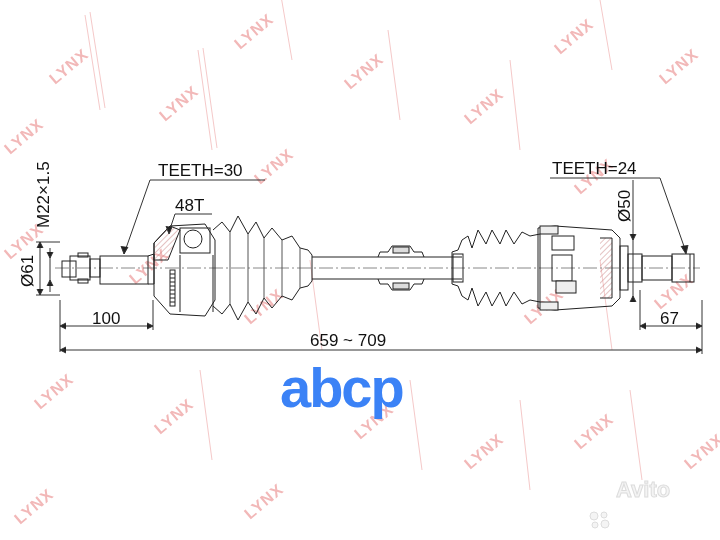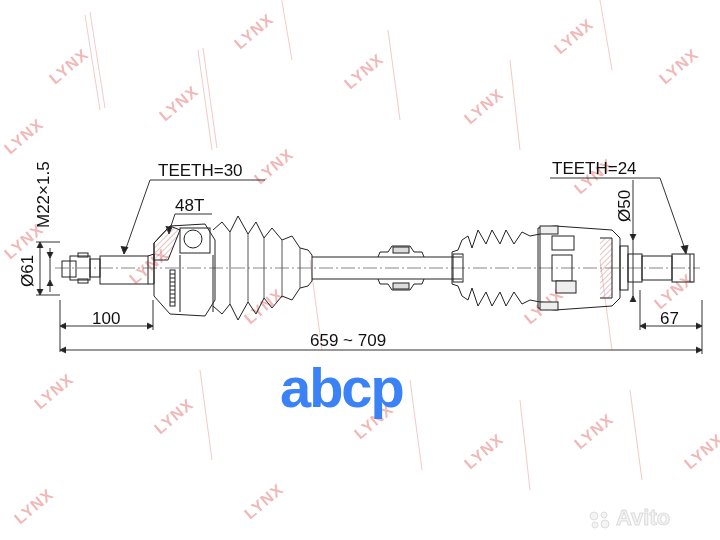--- a/index.html
+++ b/index.html
@@ -1,21 +1,21 @@
 <!DOCTYPE html>
 <html><head>
 <meta charset="utf-8">
 <style>
   html, body { margin:0; padding:0; background:#ffffff; }
   #canvas { position:relative; width:720px; height:540px; overflow:hidden; background:#fff; font-family:"Liberation Sans", sans-serif; }
   svg { position:absolute; left:0; top:0; }
   .dimtext { font-family:"Liberation Sans", sans-serif; font-size:17px; fill:#111; }
   .wm { font-family:"Liberation Sans", sans-serif; font-size:16px; font-weight:bold; fill:#f2b8b8; letter-spacing:1px; }
   .abcp { position:absolute; left:280px; top:355px; font-family:"Liberation Sans", sans-serif; font-weight:bold; font-size:56px; color:#3b82f6; letter-spacing:-2px; }
-  .avito { position:absolute; left:616px; top:505px; font-family:"Liberation Sans", sans-serif; font-weight:bold; font-size:22px; color:#f4f4f4; -webkit-text-stroke:1px #dcdcdc; }
+  .avito { position:absolute; left:616px; top:477px; font-family:"Liberation Sans", sans-serif; font-weight:bold; font-size:22px; color:#f4f4f4; -webkit-text-stroke:1px #dcdcdc; }
   .avito-dots { position:absolute; left:588px; top:510px; width:24px; height:20px; }
 </style>
 </head>
 <body>
 
 <div id="canvas">
 
   <svg width="720" height="540">
     <g id="wm-group">
 

